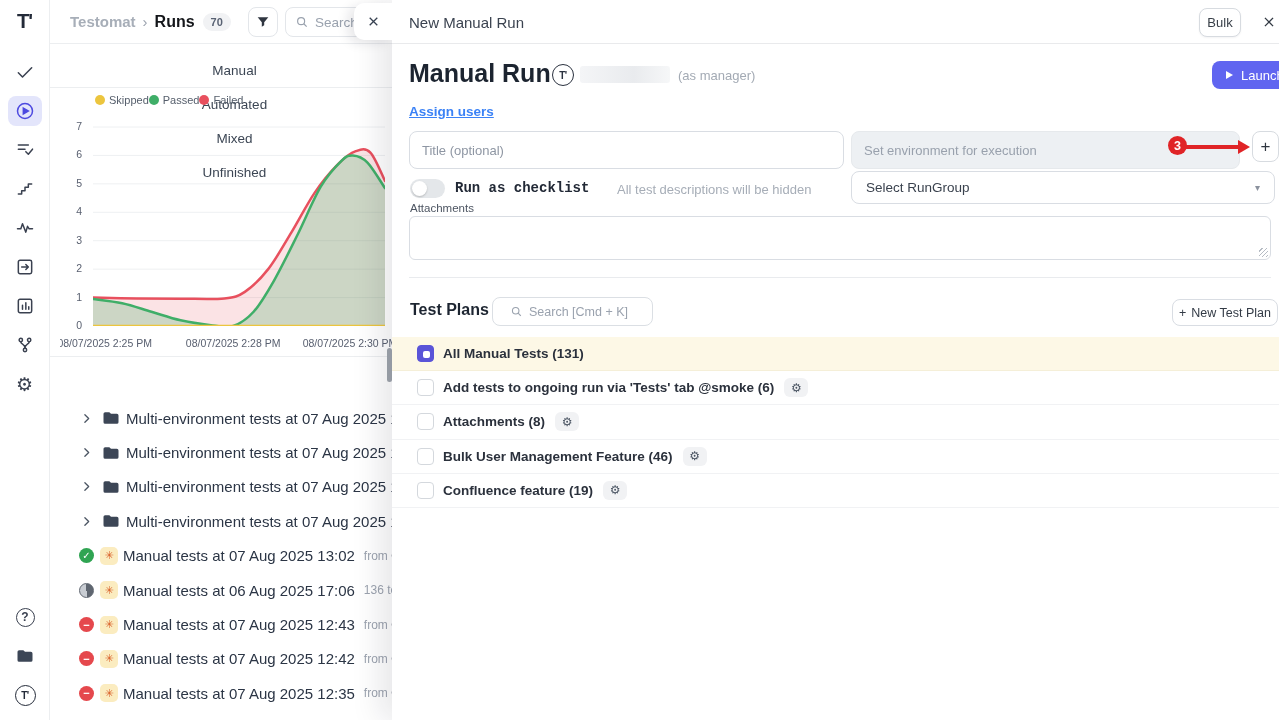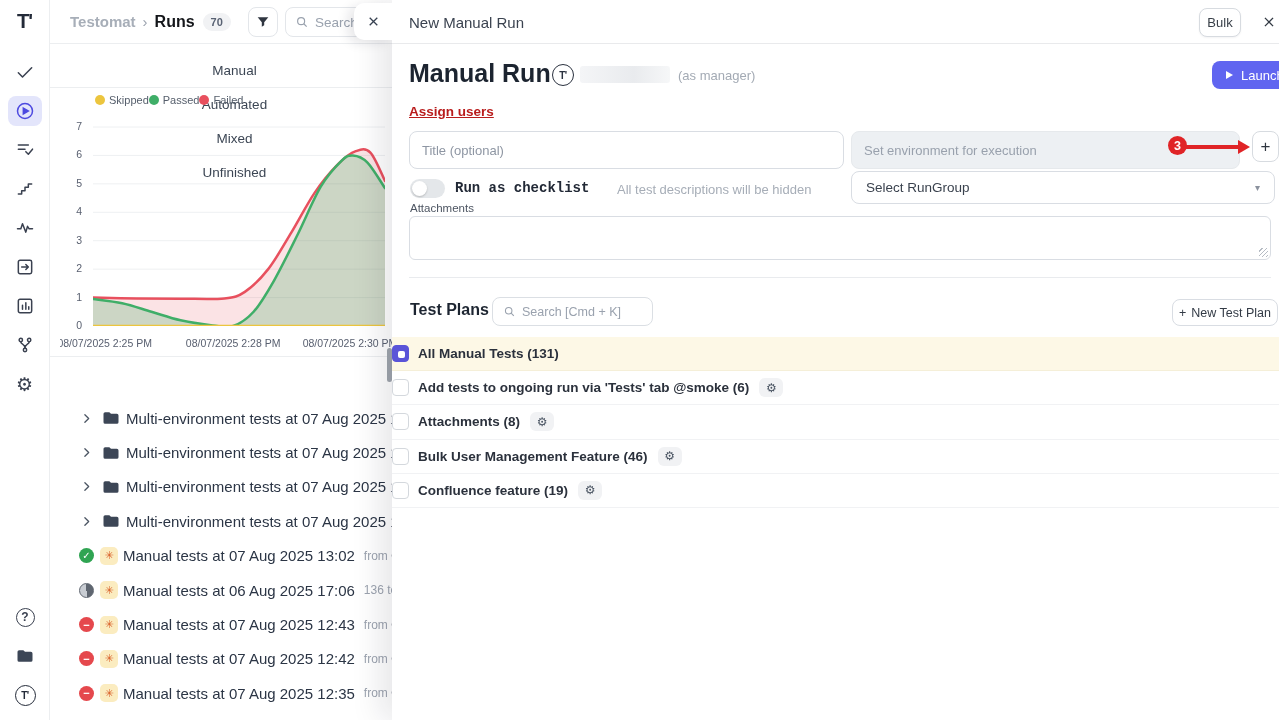--- a/index.html
+++ b/index.html
@@ -66,21 +66,21 @@
   .modal-title { position:absolute; left:17px; top:14px; font-size:15px; color:#3b4350; }
   .save-btn { position:absolute; left:807px; top:8px; width:42px; height:29px; background:#fff; border:1px solid #d7dbe0; border-radius:8px; font-size:13px; color:#394049; font-family:inherit; cursor:pointer; box-shadow:0 1px 2px rgba(15,23,42,.05); }
   .modal-x { position:absolute; left:868px; top:13px; width:18px; height:18px; display:flex; align-items:center; justify-content:center; cursor:pointer; }
 
   .mr-heading { position:absolute; left:17px; top:59px; font-size:25px; font-weight:700; color:#1c2430; }
   .mr-ticon { position:absolute; left:160px; top:64px; width:22px; height:22px; border:1.6px solid #2b3240; border-radius:50%; display:flex; align-items:center; justify-content:center; font-size:10px; font-weight:700; color:#2b3240; letter-spacing:-0.5px; }
   .redacted { position:absolute; left:188px; top:66px; width:90px; height:17px; border-radius:3px; background:linear-gradient(90deg,#f4f5f7,#e9ebee 60%,#f6f7f8); }
   .as-manager { position:absolute; left:286px; top:68px; font-size:13px; color:#a3aab4; }
   .launch-btn { position:absolute; left:820px; top:61px; width:76px; height:28px; background:#6065f0; border:none; border-radius:8px; color:#fff; font-size:13px; font-family:inherit; display:flex; align-items:center; justify-content:flex-start; padding-left:14px; gap:8px; cursor:pointer; }
   .play-tri { width:0; height:0; border-left:7px solid #fff; border-top:4.5px solid transparent; border-bottom:4.5px solid transparent; }
-  .assign-link { position:absolute; left:17px; top:104px; font-size:13.5px; font-weight:700; color:#b91c1c; text-decoration:underline; cursor:pointer;text-align:center; }
+  .assign-link { position:absolute; left:17px; top:104px; font-size:13.5px; font-weight:700; color:#3b82f6; text-decoration:underline; cursor:pointer;text-align:center; }
 
   .inp { border:1px solid #d9dde3; border-radius:8px; font-size:13px; font-family:inherit; color:#374151; padding:18px 12px; outline:none; background:#fff; }
   .inp::placeholder { color:#8e96a3; }
   .title-input { position:absolute; left:17px; top:131px; width:435px; height:31px; }
   .env-input { position:absolute; left:459px; top:131px; width:389px; height:31px; background:#edf0f3; border-color:#e6e9ec; }
   .env-input::placeholder { color:#99a1ad; }
   .plus-btn { position:absolute; left:860px; top:131px; width:27px; height:31px; background:#fff; border:1px solid #d7dbe0; border-radius:8px; font-size:17px; color:#2f3640; font-family:inherit; cursor:pointer; line-height:1; }
   .ann-badge { position:absolute; left:776px; top:136px; width:19px; height:19px; border-radius:50%; background:#e02427; color:#fff; font-size:12.5px; font-weight:700; display:flex; align-items:center; justify-content:center; z-index:7; }
   .ann-shaft { position:absolute; left:794px; top:144.5px; width:52px; height:4px; background:#e02427; z-index:7; }
   .ann-head { position:absolute; left:846px; top:139.5px; width:0; height:0; border-left:12px solid #e02427; border-top:7px solid transparent; border-bottom:7px solid transparent; z-index:7; }
@@ -90,26 +90,26 @@
   .checklist-label { position:absolute; left:63px; top:180px; font-size:14px; font-weight:700; color:#222936;font-family:Liberation Mono, monospace; }
   .checklist-hint { position:absolute; left:181px; top:181.5px; font-size:13px; color:#a6adb7;margin-left:44px; }
   .rungroup { position:absolute; left:459px; top:171px; width:424px; height:33px; border:1px solid #d9dde3; border-radius:8px; background:#fff; display:flex; align-items:center; padding:0 14px; font-size:13.5px; color:#3a424e; cursor:pointer; }
   .rungroup .caret { margin-left:auto; font-size:10px; color:#8b929e; }
   .desc-label { position:absolute; left:18px; top:202px; font-size:11.5px; color:#4d5562; }
   .desc-area { position:absolute; left:17px; top:216px; width:862px; height:44px; border:1px solid #d9dde3; border-radius:6px; resize:none; outline:none; font-family:inherit; }
   .resize-grip { position:absolute; left:867px; top:248px; width:9px; height:9px; background:repeating-linear-gradient(135deg, transparent 0 2px, #b6bcc4 2px 3px); }
   .section-divider { position:absolute; left:17px; top:277px; width:862px; border-bottom:1px solid #e9ebee; }
 
   .tp-heading { position:absolute; left:18px; top:301px; font-size:16px; font-weight:700; color:#1d2531; }
-  .tp-search { position:absolute; left:100px; top:297px; width:161px; height:29px; border:1px solid #dbdfe4; border-radius:8px; background:#fff; display:flex; align-items:center; padding-left:10px; gap:6px; }
+  .tp-search { position:absolute; left:100px; top:297px; width:161px; height:29px; border:1px solid #dbdfe4; border-radius:8px; background:#fff; display:flex; align-items:center; padding-left:17px; gap:6px; }
   .tp-search input { border:none; outline:none; width:118px; font-size:12.5px; font-family:inherit; background:transparent; color:#374151; }
   .tp-search input::placeholder { color:#9aa2ae; }
   .new-plan-btn { position:absolute; left:780px; top:299px; width:106px; height:27px; background:#fff; border:1px solid #d9dde3; border-radius:8px; font-size:12.5px; color:#333b46; font-family:inherit; cursor:pointer; display:flex; align-items:center; justify-content:center; gap:5px; }
   .plans-list { position:absolute; left:0; top:337px; width:887px; }
-  .plan-row { height:34.2px; display:flex; align-items:center; border-bottom:1px solid #f1f2f4; background:#fff; cursor:pointer; }
+  .plan-row { height:34.2px; display:flex; align-items:center; padding-left:25px; border-bottom:1px solid #f1f2f4; background:#fff; cursor:pointer; }
   .plan-row.selected { background:#fdf8e6; border-bottom-color:#f5efd8; }
   .cb { width:17px; height:17px; border-radius:4px; border:1px solid #d4d8dd; background:#fff; flex:none; position:relative; cursor:pointer; }
   .cb.checked { background:#5a54d8; border-color:#5a54d8; }
   .cb.checked::after { content:""; position:absolute; left:5px; top:5px; width:7px; height:7px; border-radius:2px; background:#fff; }
   .plan-label { margin-left:9px; font-size:13.5px; font-weight:600; color:#2b313c; }
   .gear-chip { margin-left:10px; width:24px; height:19px; background:#f1f2f4; border:none; border-radius:6px; font-size:12px; color:#4b5563; cursor:pointer; display:flex; align-items:center; justify-content:center; line-height:1; }
 </style>
 </head>
 <body>
 

